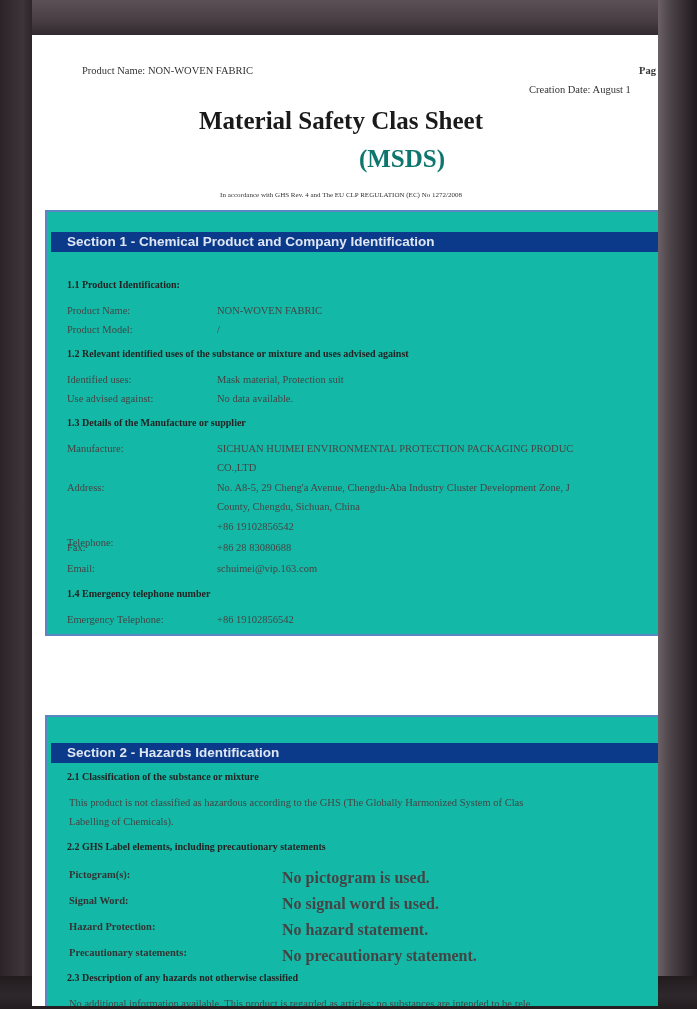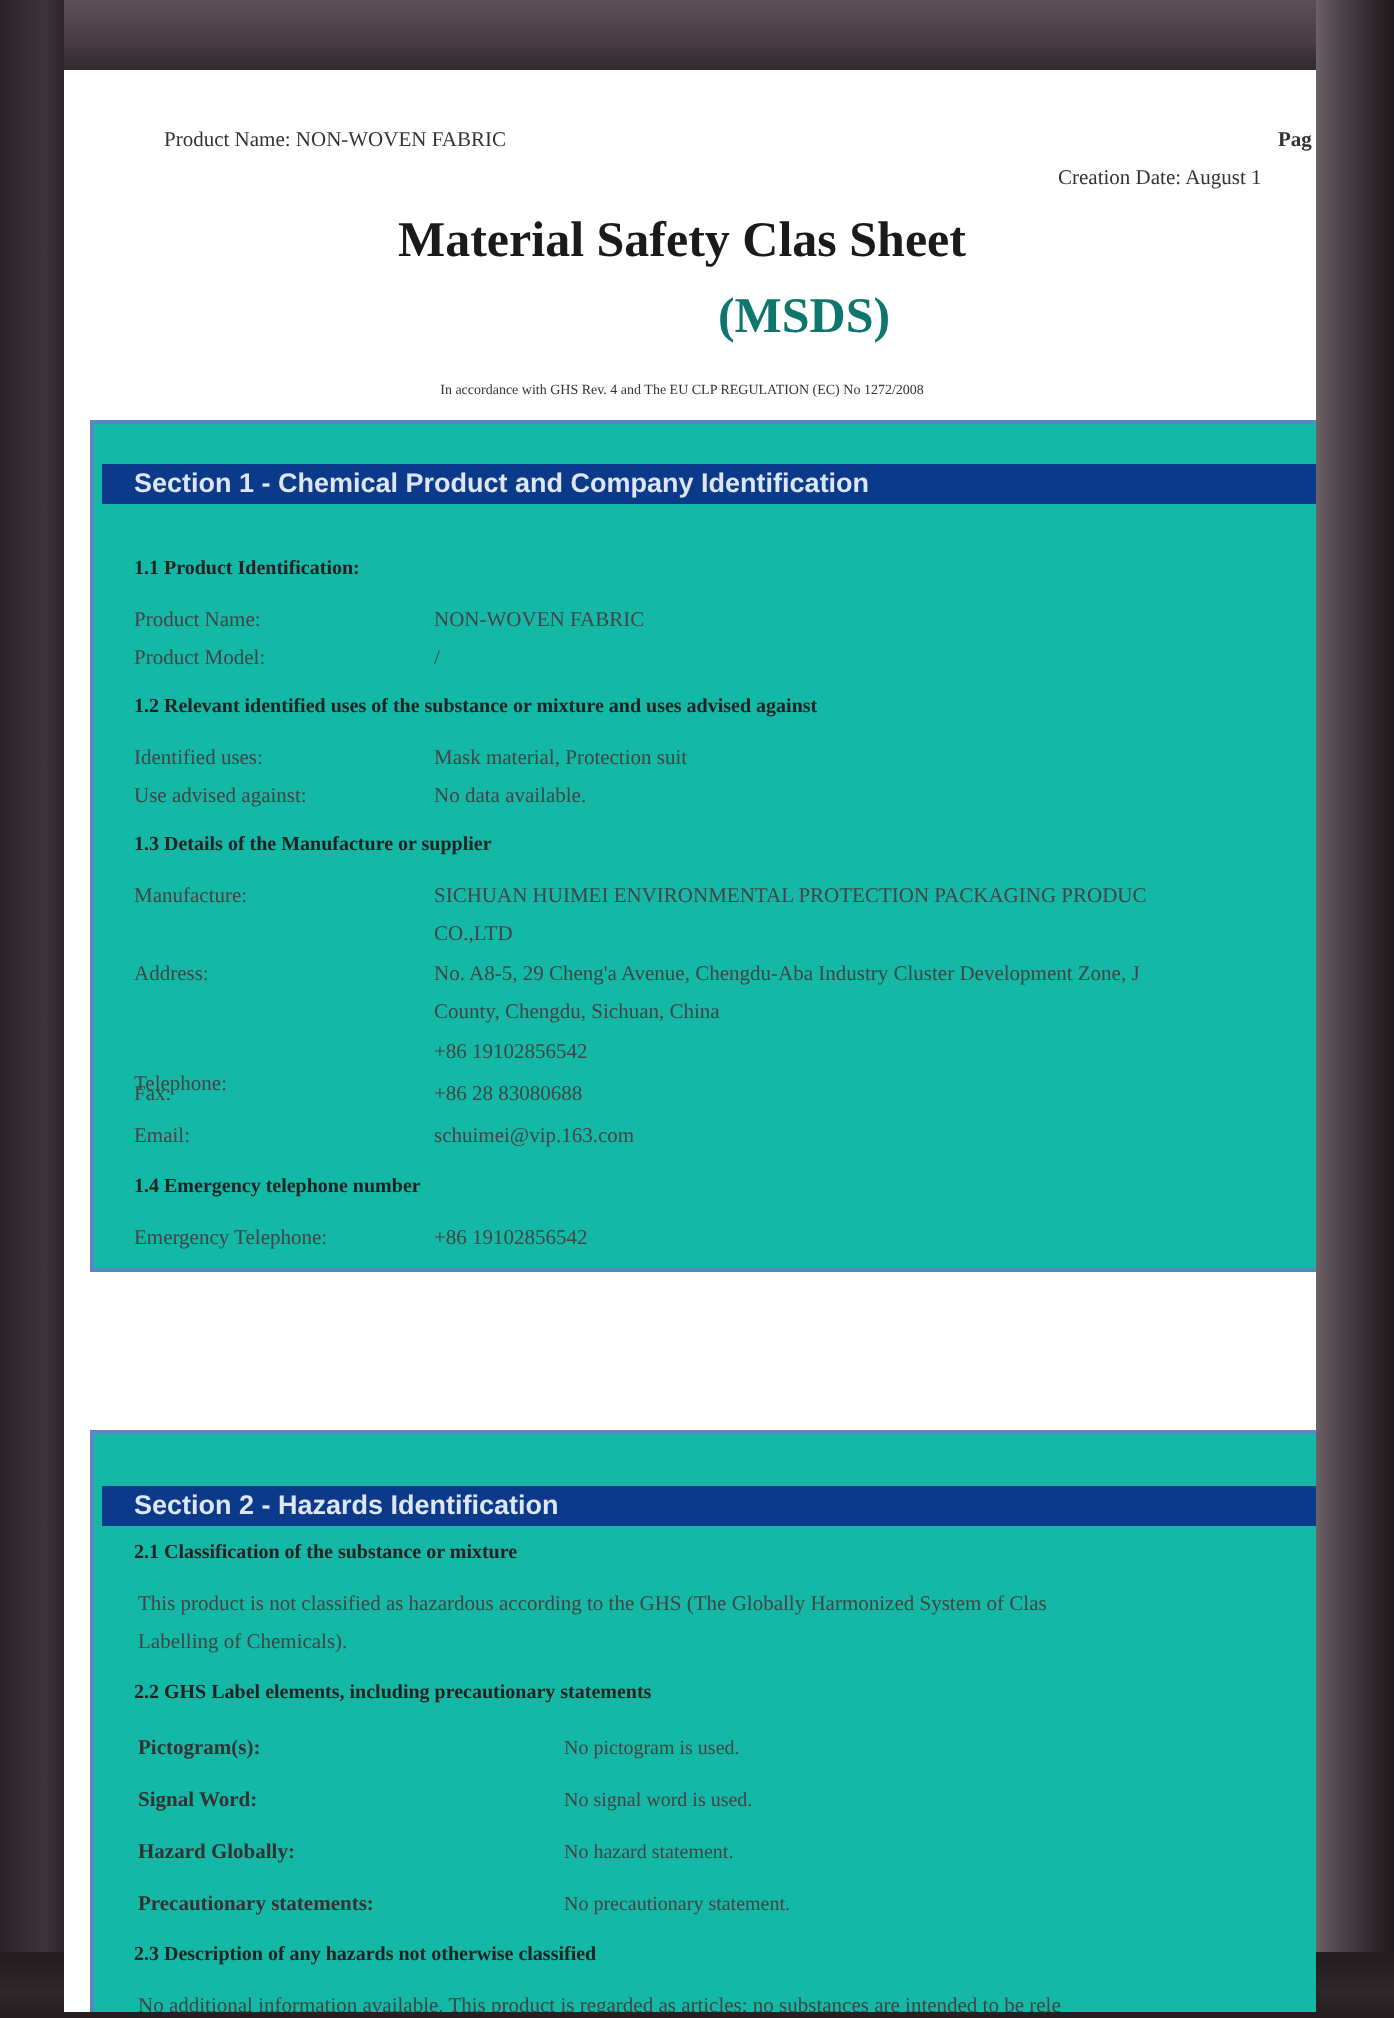--- a/index.html
+++ b/index.html
@@ -42,21 +42,21 @@
   .sec1 { top:175px; height:422px; }
   .sec2 { top:652px; height:300px;margin-top:28px; }
   .sec-bar { position:absolute; left:4px; width:640px; height:20px;
     background:#0b3a8a; color:#dfe6f3;
     font-family:"Liberation Sans", sans-serif; font-size:13.5px; font-weight:bold;
     line-height:20px; padding-left:16px; box-sizing:border-box; white-space:nowrap; }
   .sub { position:absolute; left:20px; font-size:10px; font-weight:bold; color:#222; white-space:nowrap; }
   .lbl { position:absolute; left:20px; font-size:10.5px; color:#444; white-space:nowrap; }
   .val { position:absolute; left:170px; font-size:10.5px; color:#444; white-space:nowrap; }
   .lbl-b { position:absolute; left:22px; font-size:10.5px; font-weight:bold; color:#333; white-space:nowrap; }
-  .val2 { position:absolute; left:235px; font-size:10px; color:#444; white-space:nowrap; }
+  .val2 { position:absolute; left:235px; font-size:16px; color:#444; white-space:nowrap;font-weight:bold; }
   .para { position:absolute; left:22px; font-size:10.5px; color:#444; white-space:nowrap; }
 </style>
 </head>
 <body>
 
 <div class="frame"></div>
 <div class="frame-top"></div>
 <div class="frame-left"></div>
 <div class="frame-right"></div>
 <div class="frame-bottom"></div>
@@ -109,21 +109,21 @@
 
     <div class="sub" style="top:54px;">2.1 Classification of the substance or mixture</div>
     <div class="para" style="top:80px;">This product is not classified as hazardous according to the GHS (The Globally Harmonized System of Clas</div>
     <div class="para" style="top:99px;">Labelling of Chemicals).</div>
 
     <div class="sub" style="top:124px;">2.2 GHS Label elements, including precautionary statements</div>
     <div class="lbl-b" style="top:152px;">Pictogram(s):</div>
     <div class="val2" style="top:152px;">No pictogram is used.</div>
     <div class="lbl-b" style="top:178px;">Signal Word:</div>
     <div class="val2" style="top:178px;">No signal word is used.</div>
-    <div class="lbl-b" style="top:204px;">Hazard Globally:</div>
+    <div class="lbl-b" style="top:204px;">Hazard Protection:</div>
     <div class="val2" style="top:204px;">No hazard statement.</div>
     <div class="lbl-b" style="top:230px;">Precautionary statements:</div>
     <div class="val2" style="top:230px;">No precautionary statement.</div>
 
     <div class="sub" style="top:255px;">2.3 Description of any hazards not otherwise classified</div>
     <div class="para" style="top:281px;">No additional information available. This product is regarded as articles; no substances are intended to be rele</div>
   </div>
 </div>
 
 </body></html>

